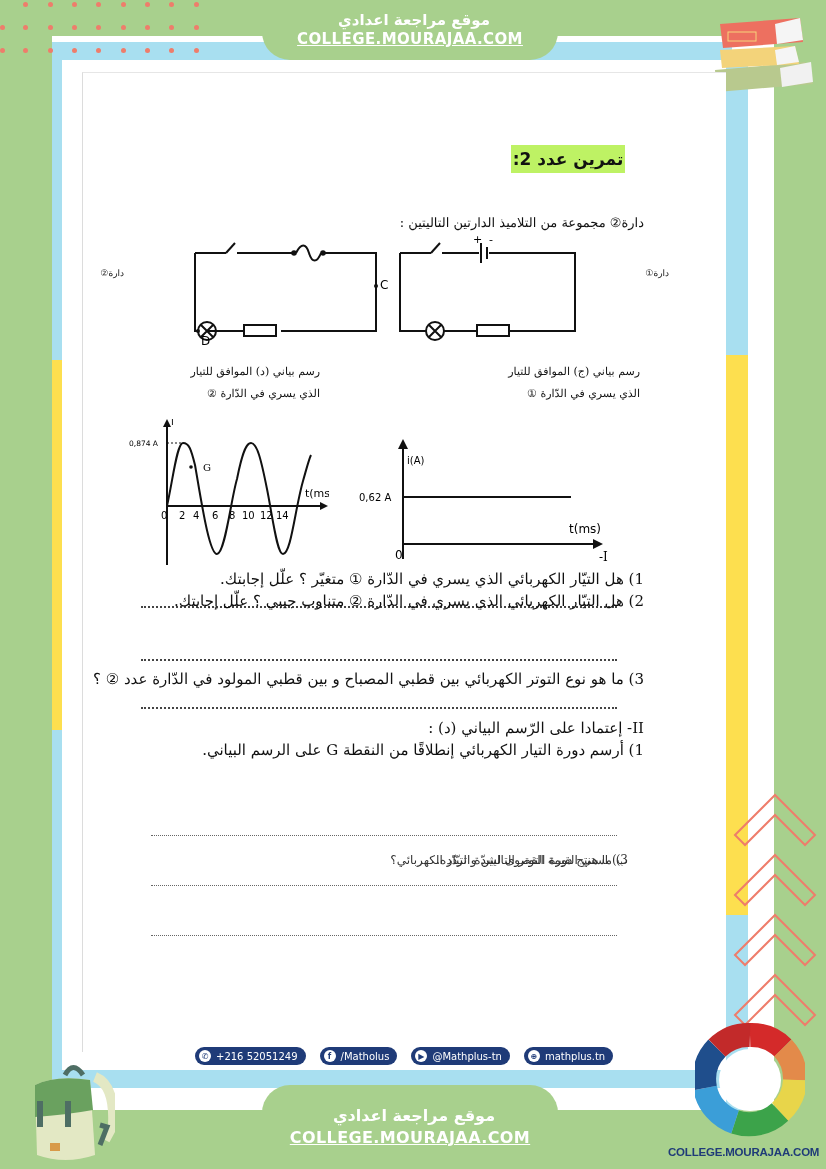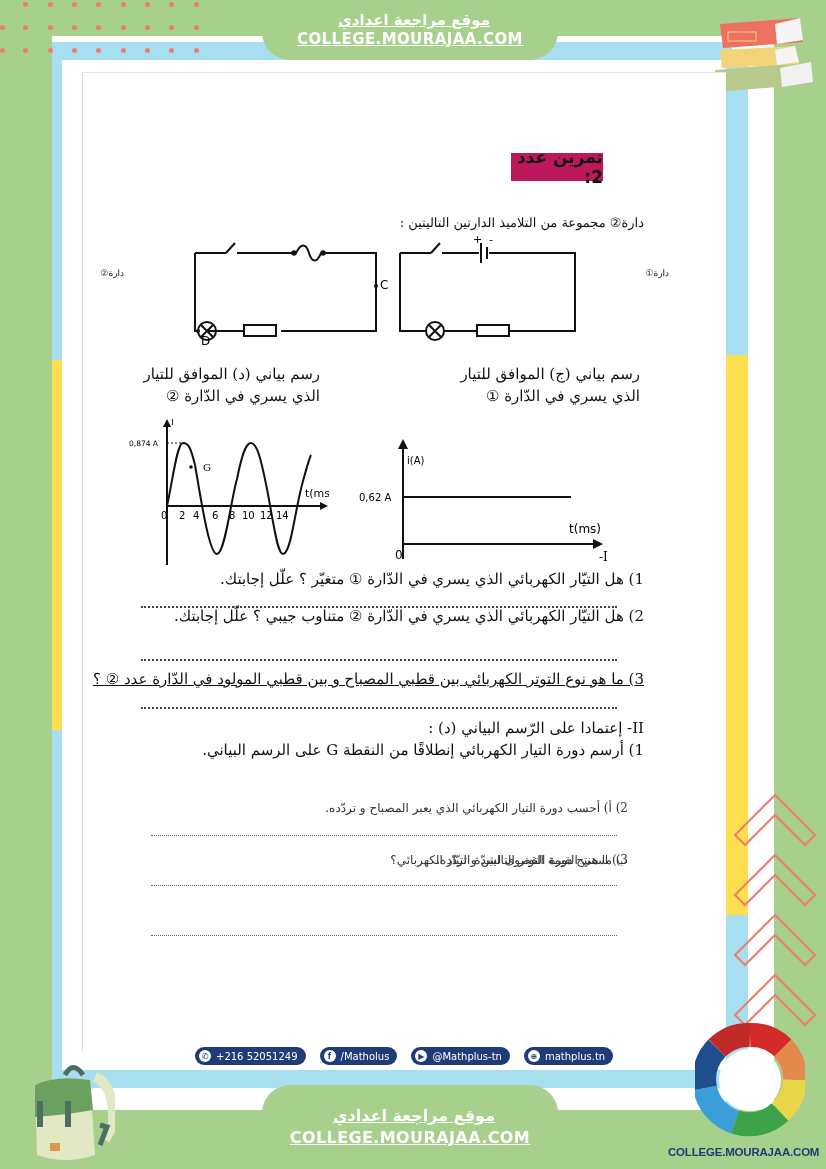--- a/index.html
+++ b/index.html
@@ -15,34 +15,34 @@
   .yellow-left { position: absolute; left: 52px; top: 360px; width: 10px; height: 370px; background: #fddf4f; }
   .blue-top { position: absolute; left: 52px; top: 42px; width: 680px; height: 18px; background: #a8dff0; }
   .blue-right { position: absolute; left: 726px; top: 60px; width: 22px; height: 1060px; background: #a8dff0; }
   .yellow-right { position: absolute; left: 726px; top: 355px; width: 22px; height: 560px; background: #fddf4f; }
   .green-right { position: absolute; left: 775px; top: 0; width: 51px; height: 1169px; background: #a8d08d; }
   .blue-bottom { position: absolute; left: 52px; top: 1070px; width: 680px; height: 18px; background: #a8dff0; }
   .green-bottom { position: absolute; left: 0; top: 1110px; width: 826px; height: 59px; background: #a8d08d; }
 
   .tab-top { position: absolute; left: 262px; top: 0; width: 296px; height: 60px; background: #a8d08d; border-radius: 0 0 28px 28px; display: flex; flex-direction: column; align-items: center; justify-content: center; color: #fff; }
   .tab-bottom { position: absolute; left: 262px; top: 1085px; width: 296px; height: 84px; background: #a8d08d; border-radius: 28px 28px 0 0; display: flex; flex-direction: column; align-items: center; justify-content: center; color: #fff; }
-  .site-ar { font-size: 15px; font-weight: bold; text-decoration: underline; direction: rtl; line-height: 19px; margin-left: 8px; }
+  .site-ar { font-size: 15px; font-weight: bold; direction: rtl; line-height: 19px; margin-left: 8px; }
   .site-en { font-size: 15px; font-weight: bold; text-decoration: underline; letter-spacing: 0.4px; line-height: 19px; }
   .tab-bottom .site-ar, .tab-bottom .site-en { font-size: 16px; line-height: 22px; }
 
   
   .page { position: absolute; left: 82px; top: 72px; width: 644px; height: 980px; background: #fff; border-left: 1px solid #dcdcdc; border-top: 1px solid #e6e6e6; }
   .rtl { direction: rtl; font-family: "DejaVu Serif", serif; color: #111; }
 
-  .title-box { position: absolute; left: 428px; top: 80px; width: 92px; height: 28px; background: #be185d; display: flex; align-items: center; justify-content: center; font-weight: bold; font-size: 17px; font-family: "DejaVu Sans", sans-serif; }
+  .title-box { position: absolute; left: 428px; top: 72px; width: 114px; height: 28px; background: #bef264; display: flex; align-items: center; justify-content: center; font-weight: bold; font-size: 17px; font-family: "DejaVu Sans", sans-serif; }
 
   .intro { position: absolute; right: 82px; top: 142px; font-size: 13px; }
   .circuit-svg { position: absolute; left: 68px; top: 158px; }
 
-  .line-text { position: absolute; font-size: 15px; white-space: nowrap; }
+  .line-text { position: absolute; font-size: 11px; white-space: nowrap; }
   .graph-svg { position: absolute; }
 
   .q { position: absolute; right: 82px; font-size: 15px; white-space: nowrap; }
   .dots-line { position: absolute; left: 58px; width: 476px; border-bottom: 2px dotted #444; height: 0; }
   .q2 { position: absolute; right: 98px; font-size: 12px; white-space: nowrap; color: #333; }
   .dots-line2 { position: absolute; left: 68px; width: 466px; border-bottom: 1.5px dotted #666; height: 0; }
 
   
   .social { position: absolute; left: 195px; top: 1047px; display: flex; gap: 14px; }
   .pill { height: 18px; background: #1f3b78; border-radius: 9px; color: #fff; font-size: 10px; display: flex; align-items: center; padding: 0 8px 0 4px; gap: 5px; white-space: nowrap; }
@@ -193,29 +193,28 @@
     <path d="M244 105 L234 100 L234 110 Z" fill="#111"></path>
     <text x="48" y="25" font-size="10" font-family="DejaVu Sans">i(A)</text>
     <text x="0" y="62" font-size="10" font-family="DejaVu Sans">0,62 A</text>
     <text x="210" y="94" font-size="12" font-family="DejaVu Sans">t(ms)</text>
     <text x="36" y="120" font-size="12" font-family="DejaVu Sans">0</text>
     <text x="240" y="122" font-size="12" font-family="DejaVu Serif">-I</text>
   </svg>
 
   <div class="q rtl" style="top:497px;">1) هل التيّار الكهربائي الذي يسري في الدّارة ① متغيّر ؟ علّل إجابتك.</div>
   <div class="dots-line" style="top:533px;"></div>
-  <div class="q rtl" style="top:534px;">2) هل التيّار الكهربائي الذي يسري في الدّارة ② متناوب جيبي ؟ علّل إجابتك.</div>
+  <div class="q rtl" style="top:519px;">2) هل التيّار الكهربائي الذي يسري في الدّارة ② متناوب جيبي ؟ علّل إجابتك.</div>
   <div class="dots-line" style="top:586px;"></div>
-  <div class="q rtl" style="top:597px;text-decoration:underline;">3) ما هو نوع التوتر الكهربائي بين قطبي المصباح و بين قطبي المولود في الدّارة عدد ② ؟</div>
+  <div class="q rtl" style="top:597px;">3) ما هو نوع التوتر الكهربائي بين قطبي المصباح و بين قطبي المولود في الدّارة عدد ② ؟</div>
   <div class="dots-line" style="top:634px;"></div>
 
   <div class="q rtl" style="top:646px;">II- إعتمادا على الرّسم البياني (د) :</div>
   <div class="q rtl" style="top:668px;">1) أرسم دورة التيار الكهربائي إنطلاقًا من النقطة G على الرسم البياني.</div>
 
-  <div class="q2 rtl" style="top:728px;">2) أ) أحسب دورة التيار الكهربائي الذي يعبر المصباح و تردّده.</div>
   <div class="dots-line2" style="top:762px;"></div>
   <div class="q2 rtl" style="top:780px;">ب) استنتج دورة التوتر التاليين و تردّده.</div>
   <div class="dots-line2" style="top:812px;"></div>
   <div class="q2 rtl" style="top:780px;text-align:center;">3) ما هي القيمة القصوى لشدّة التيّار الكهربائي؟</div>
   <div class="dots-line2" style="top:862px;"></div>
 </div>
 
 <svg style="position:absolute;left:730px;top:790px" width="92" height="240">
   <g fill="none" stroke="#ee7d6b" stroke-width="2">
     <path d="M5 45 L45 5 L85 45 L75 55 L45 25 L15 55 Z"></path>

